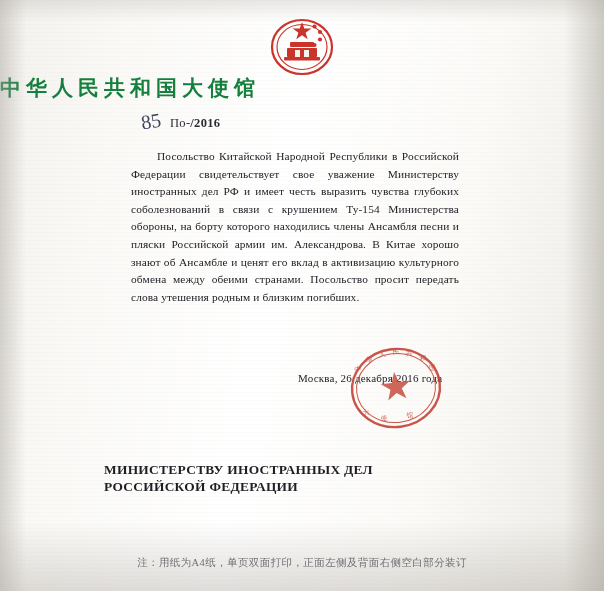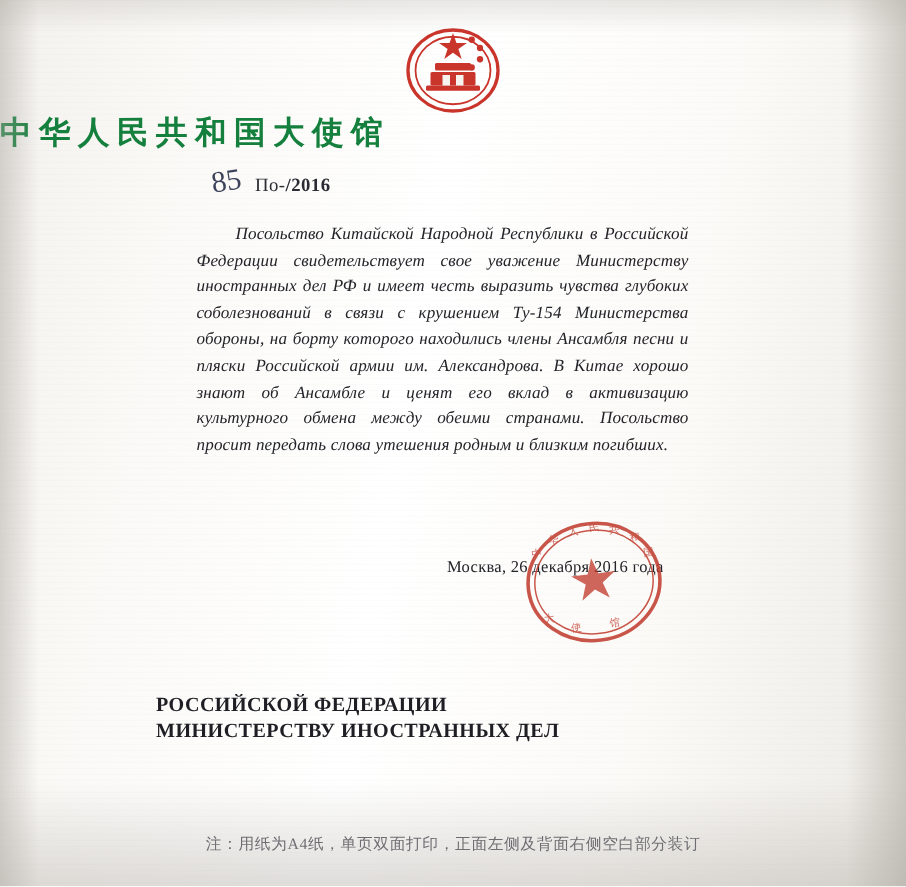--- a/index.html
+++ b/index.html
@@ -117,21 +117,20 @@
     font-size: 11.4px;
     line-height: 17.6px;
     color: #232329;
     text-align: justify;
     text-justify: inter-word;
     letter-spacing: 0.1px;
   }
   .body-text p {
     margin: 0 6px 7px 0;
     text-indent: 26px;
-    font-style: italic;
   }
   .body-text p:last-child { margin-bottom: 0; }
 
   
   .placedate {
     position: absolute;
     left: 298px;
     top: 372px;
     width: 178px;
     font-size: 11px;
@@ -251,22 +250,22 @@
         <text x="76" y="19">和</text>
         <text x="84" y="30">国</text>
         <text x="13" y="66">大</text>
         <text x="30" y="74">使</text>
         <text x="56" y="74">馆</text>
       </g>
     </svg>
   </div>
 
   <div class="addressee">
+    <div>МИНИСТЕРСТВУ ИНОСТРАННЫХ ДЕЛ</div>
     <div>РОССИЙСКОЙ ФЕДЕРАЦИИ</div>
-    <div>МИНИСТЕРСТВУ ИНОСТРАННЫХ ДЕЛ</div>
   </div>
 
   <div class="print-note">注：用纸为A4纸，单页双面打印，正面左侧及背面右侧空白部分装订</div>
 
   <div class="sheet-shadow-top"></div>
   <div class="sheet-shadow-left"></div>
   <div class="sheet-shadow-right"></div>
   <div class="sheet-shadow-bottom"></div>
 </div>
 

